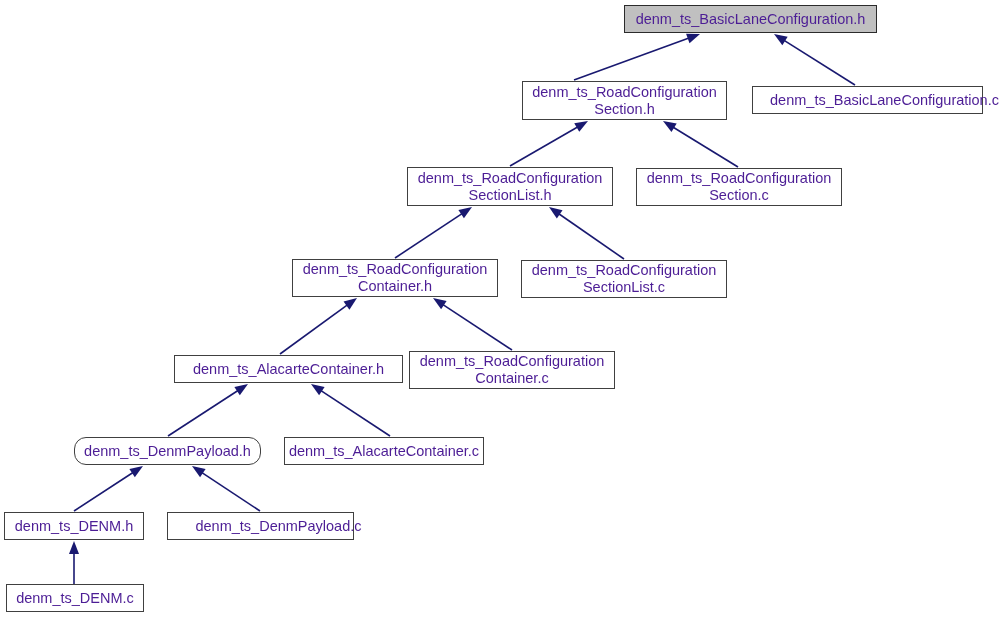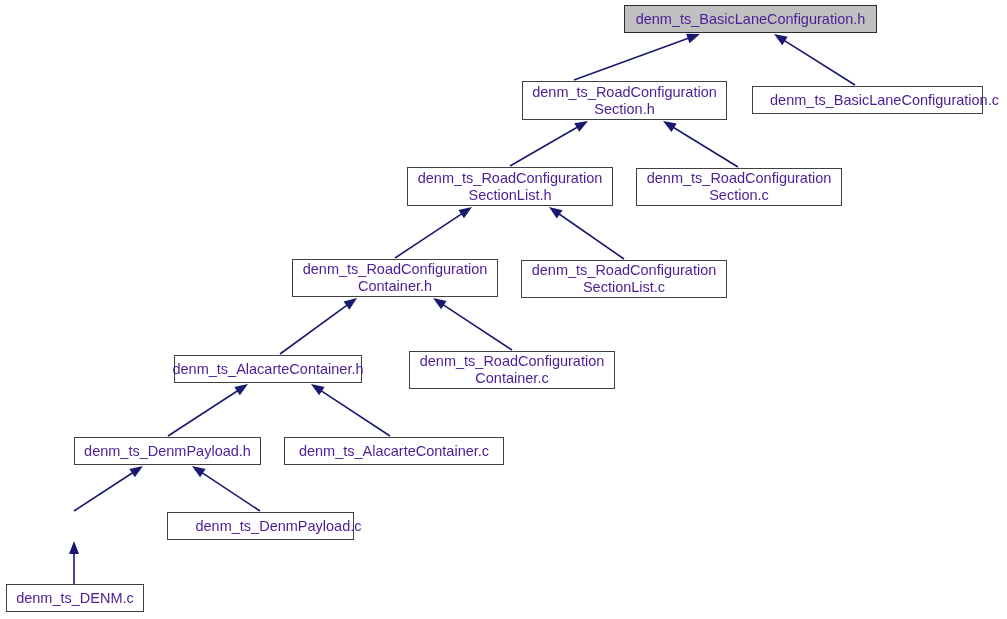--- a/index.html
+++ b/index.html
@@ -112,20 +112,21 @@
 Section.h</span></div>
     <div class="node" style="left: 752px; top: 86px; width: 231px; height: 28px; padding-left: 34px;"><span class="label">denm_ts_BasicLaneConfiguration.c</span></div>
     <div class="node" style="left: 407px; top: 167px; width: 206px; height: 39px;"><span class="label">denm_ts_RoadConfiguration
 SectionList.h</span></div>
     <div class="node" style="left: 636px; top: 168px; width: 206px; height: 38px;"><span class="label">denm_ts_RoadConfiguration
 Section.c</span></div>
     <div class="node" style="left: 292px; top: 259px; width: 206px; height: 38px;"><span class="label">denm_ts_RoadConfiguration
 Container.h</span></div>
     <div class="node" style="left: 521px; top: 260px; width: 206px; height: 38px;"><span class="label">denm_ts_RoadConfiguration
 SectionList.c</span></div>
-    <div class="node" style="left: 174px; top: 355px; width: 188px; height: 28px; align-items: center;"><span class="label">denm_ts_AlacarteContainer.h</span></div>
+    <div class="node" style="left: 174px; top: 355px; width: 229px; height: 28px; align-items: center;"><span class="label">denm_ts_AlacarteContainer.h</span></div>
     <div class="node" style="left: 409px; top: 351px; width: 206px; height: 38px;"><span class="label">denm_ts_RoadConfiguration
 Container.c</span></div>
-    <div class="node" style="left: 74px; top: 437px; width: 187px; height: 28px;"><span class="label">denm_ts_DenmPayload.h</span></div>
-    <div class="node" style="left: 284px; top: 437px; width: 220px; height: 28px;"><span class="label">denm_ts_AlacarteContainer.c</span></div>
+    <div class="node" style="left: 74px; top: 437px; width: 187px; height: 28px; border-radius: 12px;"><span class="label">denm_ts_DenmPayload.h</span></div>
+    <div class="node" style="left: 284px; top: 437px; width: 200px; height: 28px;"><span class="label">denm_ts_AlacarteContainer.c</span></div>
+    <div class="node" style="left: 4px; top: 512px; width: 140px; height: 28px;"><span class="label">denm_ts_DENM.h</span></div>
     <div class="node" style="left: 167px; top: 512px; width: 187px; height: 28px; padding-left: 36px;"><span class="label">denm_ts_DenmPayload.c</span></div>
     <div class="node" style="left: 6px; top: 584px; width: 138px; height: 28px;"><span class="label">denm_ts_DENM.c</span></div>
   </div>
 
 </body></html>

